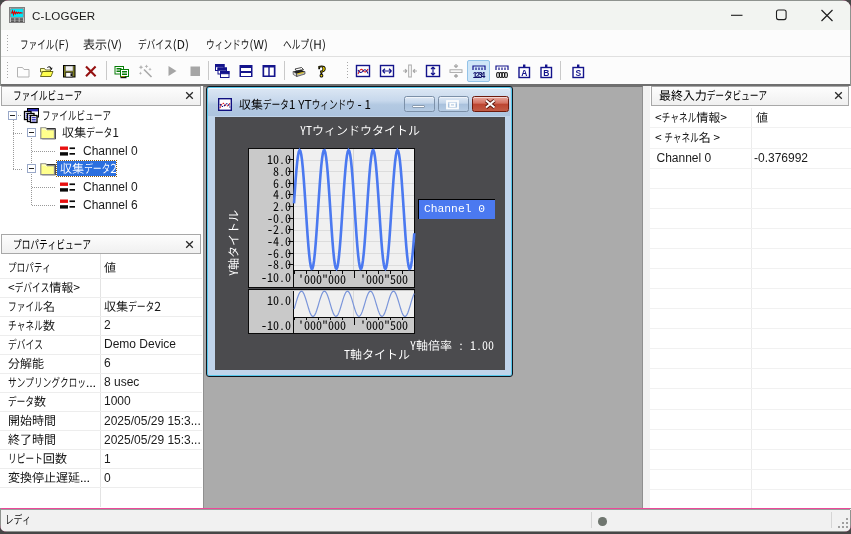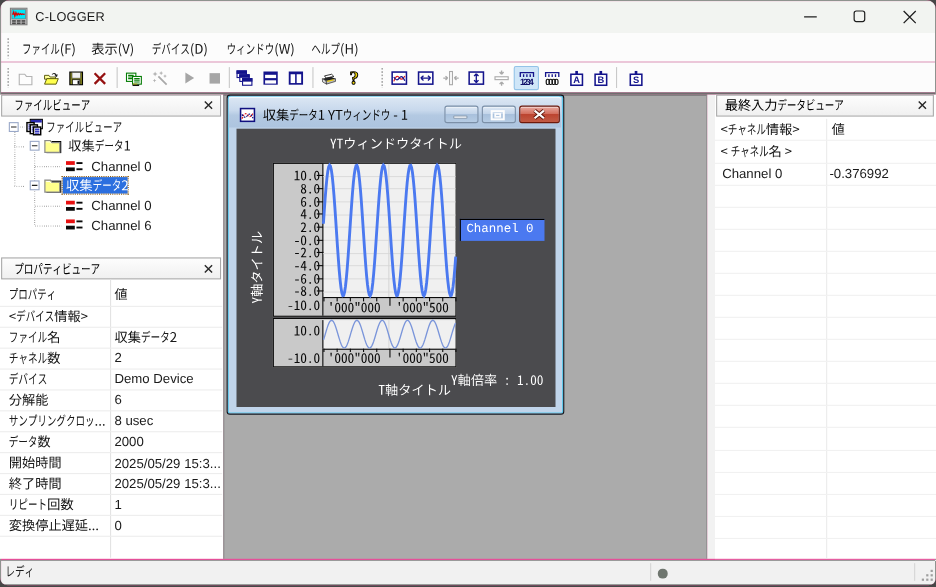--- a/index.html
+++ b/index.html
@@ -310,21 +310,21 @@
       <div class="lat" style="left:104px;top:356.2px">6</div>
       <div class="rowsepL" style="top:391.9px"></div>
       <svg style="position:absolute;left:8.0px;top:375.8px;" width="88" height="14" viewBox="0 -10.80 87.77 13.80">
         <path d="M0.6 -6.9V-5.9C0.7 -5.9 1.1 -5.9 1.4 -5.9H2.4V-4C2.4 -3.5 2.4 -3 2.3 -2.9H3.1C3.1 -3 3.1 -3.6 3.1 -4V-5.9H5.5V-5.4C5.5 -2.1 4.7 -1 3.2 -0.2L3.7 0.6C5.7 -0.7 6.2 -2.3 6.2 -5.5V-5.9H7.2C7.6 -5.9 7.9 -5.9 8 -5.9V-6.9C7.8 -6.9 7.6 -6.9 7.2 -6.9H6.2V-8.4C6.2 -8.8 6.3 -9.2 6.3 -9.3H5.5C5.5 -9.2 5.5 -8.8 5.5 -8.4V-6.9H3.1V-8.4C3.1 -8.8 3.1 -9.1 3.1 -9.3H2.3C2.4 -9 2.4 -8.6 2.4 -8.4V-6.9H1.4C1.1 -6.9 0.7 -6.9 0.6 -6.9ZM10.6 -8.8 10.1 -8.1C10.7 -7.5 11.8 -6.2 12.3 -5.6L12.8 -6.3C12.3 -7 11.2 -8.2 10.6 -8.8ZM9.9 -0.8 10.3 0.2C11.8 -0.1 12.8 -0.9 13.7 -1.6C15 -2.8 16 -4.4 16.6 -5.9L16.2 -6.9C15.7 -5.4 14.6 -3.7 13.3 -2.5C12.5 -1.8 11.4 -1.1 9.9 -0.8ZM24.2 -8.6C24.2 -9.1 24.5 -9.4 24.8 -9.4C25.1 -9.4 25.4 -9.1 25.4 -8.6C25.4 -8.2 25.1 -7.8 24.8 -7.8C24.5 -7.8 24.2 -8.2 24.2 -8.6ZM23.8 -8.6C23.8 -8.5 23.9 -8.4 23.9 -8.2L23.6 -8.2C23.2 -8.2 19.8 -8.2 19.3 -8.2C19 -8.2 18.6 -8.3 18.4 -8.3V-7.2C18.6 -7.2 18.9 -7.3 19.3 -7.3C19.8 -7.3 23.2 -7.3 23.7 -7.3C23.6 -6.1 23.2 -4.5 22.6 -3.4C21.8 -2.1 20.9 -1.1 19.2 -0.5L19.8 0.4C21.4 -0.3 22.4 -1.4 23.2 -2.8C23.9 -4 24.3 -6 24.5 -7.2L24.5 -7.3C24.6 -7.3 24.7 -7.3 24.8 -7.3C25.3 -7.3 25.8 -7.9 25.8 -8.6C25.8 -9.4 25.3 -10 24.8 -10C24.3 -10 23.8 -9.4 23.8 -8.6ZM32.6 -9.1H31.8C31.8 -8.8 31.9 -8.5 31.9 -8.1C31.9 -7.6 31.9 -6.6 31.9 -6.2C31.9 -3.9 31.8 -2.9 31.1 -1.9C30.6 -1.1 29.9 -0.6 29.1 -0.3L29.6 0.5C30.3 0.2 31.1 -0.3 31.7 -1.3C32.3 -2.3 32.6 -3.2 32.6 -6.1C32.6 -6.6 32.6 -7.6 32.6 -8.1C32.6 -8.5 32.6 -8.8 32.6 -9.1ZM28.6 -9H27.8C27.8 -8.8 27.9 -8.4 27.9 -8.1C27.9 -7.8 27.9 -4.7 27.9 -4.2C27.9 -3.8 27.8 -3.4 27.8 -3.2H28.6C28.6 -3.4 28.6 -3.8 28.6 -4.1C28.6 -4.6 28.6 -7.8 28.6 -8.1C28.6 -8.4 28.6 -8.8 28.6 -9ZM36.5 -8.8 36 -8.1C36.7 -7.5 37.7 -6.2 38.2 -5.6L38.7 -6.3C38.2 -7 37.1 -8.2 36.5 -8.8ZM35.8 -0.8 36.2 0.2C37.7 -0.1 38.8 -0.9 39.6 -1.6C40.9 -2.8 41.9 -4.4 42.5 -5.9L42.1 -6.9C41.6 -5.4 40.6 -3.7 39.2 -2.5C38.4 -1.8 37.3 -1.1 35.8 -0.8ZM49.8 -9.6 49.4 -9.3C49.6 -8.9 49.9 -8.1 50.1 -7.7L50.5 -8C50.3 -8.4 50 -9.2 49.8 -9.6ZM50.8 -10.1 50.3 -9.8C50.5 -9.4 50.8 -8.7 51 -8.2L51.5 -8.4C51.3 -8.9 51 -9.6 50.8 -10.1ZM47.5 -9 46.7 -9.4C46.6 -9.1 46.5 -8.7 46.4 -8.4C46 -7.4 45.2 -5.6 43.7 -4.4L44.3 -3.8C45.3 -4.6 46 -5.7 46.5 -6.7H49.4C49.2 -5.6 48.7 -4.1 48 -3C47.3 -1.7 46.2 -0.6 44.6 0L45.2 0.8C46.8 -0 47.9 -1.1 48.7 -2.4C49.4 -3.7 49.9 -5.4 50.2 -6.6C50.2 -6.8 50.3 -7 50.4 -7.2L49.8 -7.7C49.7 -7.6 49.5 -7.6 49.2 -7.6H46.9L47.1 -8.1C47.2 -8.3 47.3 -8.7 47.5 -9ZM56.5 -9.3 55.7 -9.7C55.6 -9.4 55.5 -8.9 55.4 -8.7C55 -7.7 54.2 -5.9 52.7 -4.7L53.3 -4.1C54.2 -4.9 55 -6 55.5 -7H58.4C58.2 -5.9 57.7 -4.4 57 -3.3C56.2 -2 55.2 -0.9 53.6 -0.3L54.2 0.5C55.8 -0.3 56.9 -1.4 57.6 -2.7C58.4 -4 58.9 -5.7 59.2 -6.9C59.2 -7.1 59.3 -7.3 59.4 -7.5L58.8 -8C58.7 -7.9 58.5 -7.9 58.2 -7.9H55.9L56.1 -8.4C56.2 -8.6 56.3 -9 56.5 -9.3ZM61.7 -8.2C61.8 -7.9 61.8 -7.6 61.8 -7.3C61.8 -6.8 61.8 -1.9 61.8 -1.4C61.8 -1 61.7 -0.1 61.7 0.1H62.5L62.5 -0.6H67.2L67.2 0.1H67.9C67.9 -0 67.9 -1 67.9 -1.4C67.9 -1.8 67.9 -6.7 67.9 -7.3C67.9 -7.6 67.9 -7.9 67.9 -8.2C67.7 -8.2 67.3 -8.2 67.2 -8.2C66.7 -8.2 63 -8.2 62.5 -8.2C62.3 -8.2 62.1 -8.2 61.7 -8.2ZM62.5 -1.5V-7.2H67.2V-1.5ZM73.3 -6.9 72.7 -6.6C72.8 -6.1 73.2 -4.5 73.3 -4L74 -4.3C73.9 -4.8 73.4 -6.4 73.3 -6.9ZM76.4 -6.2 75.7 -6.6C75.5 -5 75.1 -3.5 74.5 -2.5C73.8 -1.2 72.7 -0.3 71.7 0.1L72.2 0.9C73.2 0.4 74.3 -0.5 75.1 -2C75.7 -3 76.1 -4.3 76.3 -5.6C76.3 -5.8 76.4 -6 76.4 -6.2ZM71.3 -6.3 70.6 -6C70.8 -5.5 71.3 -3.9 71.4 -3.3L72.1 -3.6C71.9 -4.2 71.5 -5.8 71.3 -6.3ZM79.4 0.2C79.9 0.2 80.2 -0.2 80.2 -0.7C80.2 -1.2 79.9 -1.5 79.4 -1.5C79 -1.5 78.6 -1.2 78.6 -0.7C78.6 -0.2 79 0.2 79.4 0.2ZM82.8 0.2C83.2 0.2 83.6 -0.2 83.6 -0.7C83.6 -1.2 83.2 -1.5 82.8 -1.5C82.3 -1.5 82 -1.2 82 -0.7C82 -0.2 82.3 0.2 82.8 0.2ZM86.1 0.2C86.5 0.2 86.9 -0.2 86.9 -0.7C86.9 -1.2 86.5 -1.5 86.1 -1.5C85.7 -1.5 85.3 -1.2 85.3 -0.7C85.3 -0.2 85.7 0.2 86.1 0.2Z" fill="#1a1a1a"></path>
       </svg>
       <div class="lat" style="left:104px;top:375.3px">8 usec</div>
       <div class="rowsepL" style="top:411.0px"></div>
       <svg style="position:absolute;left:8.0px;top:394.9px;" width="38" height="14" viewBox="0 -10.80 37.92 13.80">
         <path d="M1.8 -8.8V-7.8C2 -7.8 2.3 -7.8 2.5 -7.8C3 -7.8 5.1 -7.8 5.5 -7.8C5.8 -7.8 6.1 -7.8 6.3 -7.8V-8.8C6.1 -8.7 5.8 -8.7 5.5 -8.7C5.1 -8.7 3 -8.7 2.5 -8.7C2.3 -8.7 2 -8.7 1.8 -8.8ZM6.8 -9.7 6.3 -9.5C6.6 -9 6.9 -8.3 7 -7.8L7.5 -8.1C7.3 -8.6 7 -9.3 6.8 -9.7ZM7.7 -10.2 7.3 -10C7.5 -9.5 7.8 -8.8 8 -8.3L8.5 -8.6C8.3 -9 8 -9.8 7.7 -10.2ZM0.7 -5.8V-4.8C1 -4.8 1.2 -4.8 1.5 -4.8H4.1C4 -3.6 3.9 -2.6 3.6 -1.8C3.2 -1.1 2.6 -0.4 1.9 0L2.6 0.7C3.3 0.2 4 -0.7 4.3 -1.5C4.6 -2.4 4.8 -3.5 4.8 -4.8H7.1C7.3 -4.8 7.6 -4.8 7.8 -4.8V-5.8C7.6 -5.7 7.3 -5.7 7.1 -5.7C6.7 -5.7 2 -5.7 1.5 -5.7C1.2 -5.7 1 -5.7 0.7 -5.8ZM9.5 -5.2V-4C9.8 -4.1 10.2 -4.1 10.7 -4.1C11.4 -4.1 14.8 -4.1 15.5 -4.1C15.9 -4.1 16.2 -4 16.4 -4V-5.2C16.2 -5.2 15.9 -5.1 15.5 -5.1C14.8 -5.1 11.4 -5.1 10.7 -5.1C10.2 -5.1 9.8 -5.2 9.5 -5.2ZM21.9 -9.4 21.1 -9.8C21.1 -9.5 20.9 -9 20.8 -8.8C20.4 -7.7 19.6 -5.9 18.1 -4.6L18.7 -4C19.6 -4.9 20.4 -6.1 20.9 -7.2H23.9C23.7 -6.2 23.3 -4.9 22.7 -3.9C22.1 -4.5 21.4 -5 20.9 -5.5L20.4 -4.8C21 -4.4 21.6 -3.7 22.2 -3.1C21.5 -1.9 20.3 -0.8 18.9 -0.2L19.5 0.5C21 -0.2 22 -1.3 22.8 -2.5C23.2 -2.1 23.5 -1.8 23.7 -1.4L24.3 -2.3C24 -2.6 23.6 -2.9 23.3 -3.3C23.9 -4.5 24.4 -5.9 24.6 -7C24.7 -7.2 24.7 -7.5 24.8 -7.7L24.3 -8.2C24.1 -8.1 23.9 -8.1 23.7 -8.1H21.3L21.5 -8.5C21.6 -8.7 21.8 -9.1 21.9 -9.4ZM31.2 -9.9C31 -9.4 30.6 -8.7 30.3 -8.3L30.9 -8C31.2 -8.4 31.6 -9 32 -9.5ZM26.9 -9.5C27.2 -9 27.6 -8.4 27.7 -7.9L28.4 -8.2C28.3 -8.7 27.9 -9.3 27.6 -9.8ZM33.5 -10.1C33.1 -8 32.5 -5.9 31.5 -4.7C31.7 -4.5 32.1 -4.2 32.2 -4.1C32.5 -4.5 32.8 -5 33.1 -5.6C33.4 -4.3 33.7 -3.2 34.2 -2.2C33.6 -1.3 32.8 -0.6 31.8 -0C31.4 -0.3 30.9 -0.6 30.4 -0.9C30.8 -1.5 31.1 -2.1 31.2 -2.9H32.3V-3.7H29.1L29.5 -4.5L29.3 -4.6H29.8V-6.4C30.4 -5.9 31.1 -5.4 31.4 -5.1L31.9 -5.7C31.6 -6 30.3 -6.8 29.8 -7.1V-7.1H32.2V-7.9H29.8V-10.1H28.9V-7.9H26.5V-7.1H28.7C28.1 -6.3 27.2 -5.6 26.3 -5.2C26.5 -5.1 26.7 -4.7 26.8 -4.5C27.6 -4.9 28.3 -5.6 28.9 -6.3V-4.6L28.6 -4.7L28.1 -3.7H26.4V-2.9H27.8C27.4 -2.3 27.1 -1.7 26.8 -1.2L27.6 -0.9L27.8 -1.3C28.2 -1.1 28.6 -0.9 29 -0.7C28.4 -0.3 27.5 0 26.4 0.2C26.6 0.4 26.8 0.7 26.8 1C28.1 0.7 29.1 0.3 29.8 -0.3C30.3 0 30.8 0.3 31.2 0.7L31.5 0.4C31.6 0.6 31.8 0.8 31.9 1C33 0.4 34 -0.4 34.7 -1.3C35.3 -0.4 36 0.4 36.9 1C37.1 0.7 37.3 0.4 37.6 0.2C36.6 -0.3 35.8 -1.2 35.2 -2.2C36 -3.5 36.4 -5.1 36.7 -7H37.4V-7.9H33.9C34.1 -8.5 34.2 -9.2 34.4 -10ZM28.7 -2.9H30.4C30.2 -2.3 30 -1.7 29.6 -1.3C29.1 -1.5 28.7 -1.8 28.2 -1.9ZM33.7 -7H35.8C35.6 -5.5 35.2 -4.2 34.7 -3.2C34.2 -4.3 33.9 -5.6 33.7 -7Z" fill="#1a1a1a"></path>
       </svg>
-      <div class="lat" style="left:104px;top:394.4px">2000</div>
+      <div class="lat" style="left:104px;top:394.4px">1000</div>
       <div class="rowsepL" style="top:430.0px"></div>
       <svg style="position:absolute;left:8.0px;top:414.0px;" width="48" height="14" viewBox="0 -10.80 48.00 13.80">
         <path d="M6.8 -4V-2.7H5.1V-4ZM2.8 -2.7V-1.9H4.3C4.2 -1.2 3.9 -0.3 2.9 0.4C3.1 0.5 3.3 0.7 3.5 0.9C4.6 0.1 5 -1.1 5.1 -1.9H6.8V0.7H7.6V-1.9H9.2V-2.7H7.6V-4H9V-4.8H3V-4H4.3V-2.7ZM4.6 -7.3V-6.2H2V-7.3ZM4.6 -7.9H2V-8.9H4.6ZM10.1 -7.3V-6.2H7.4V-7.3ZM10.1 -7.9H7.4V-8.9H10.1ZM10.5 -9.6H6.5V-5.5H10.1V-0.2C10.1 -0 10 0 9.9 0C9.7 0 9 0 8.4 0C8.5 0.3 8.6 0.7 8.6 0.9C9.6 0.9 10.2 0.9 10.5 0.8C10.9 0.6 11 0.3 11 -0.2V-9.6ZM1.1 -9.6V1H2V-5.5H5.4V-9.6ZM17.9 -3.9V1H18.7V0.4H22.1V0.9H23V-3.9ZM18.7 -0.4V-3.1H22.1V-0.4ZM19.4 -10.1C19.1 -8.9 18.5 -7.1 18 -6L17.1 -5.9L17.2 -5L22.6 -5.4C22.7 -5.1 22.8 -4.8 22.9 -4.6L23.7 -5C23.4 -5.9 22.6 -7.2 21.8 -8.2L21 -7.9C21.4 -7.4 21.8 -6.8 22.1 -6.2L18.9 -6C19.4 -7.1 20 -8.6 20.4 -9.9ZM14.4 -10.1C14.2 -9.3 14 -8.5 13.8 -7.6H12.5V-6.8H13.7C13.3 -5.3 12.9 -3.8 12.6 -2.7L13.4 -2.4L13.5 -2.9C14 -2.6 14.4 -2.3 14.8 -2C14.2 -1 13.5 -0.2 12.6 0.3C12.8 0.4 13 0.8 13.2 1C14.1 0.4 14.9 -0.4 15.5 -1.5C16 -1 16.4 -0.6 16.7 -0.2L17.3 -0.9C17 -1.3 16.5 -1.8 15.9 -2.2C16.5 -3.6 16.8 -5.3 17 -7.5L16.5 -7.6L16.3 -7.6H14.7C14.9 -8.4 15.1 -9.3 15.2 -10ZM14.5 -6.8H16.1C15.9 -5.2 15.6 -3.9 15.2 -2.8C14.7 -3.1 14.2 -3.4 13.7 -3.7C14 -4.6 14.2 -5.7 14.5 -6.8ZM29.3 -2.5C30 -1.9 30.6 -1 30.9 -0.4L31.6 -0.9C31.4 -1.5 30.7 -2.3 30.1 -2.9ZM31.6 -10.1V-8.7H29.1V-7.8H31.6V-6.3H28.5V-5.5H33.2V-4.2H28.6V-3.3H33.2V-0.1C33.2 0.1 33.1 0.1 32.9 0.1C32.7 0.1 32 0.1 31.3 0.1C31.4 0.3 31.6 0.7 31.6 0.9C32.6 0.9 33.2 0.9 33.6 0.8C33.9 0.7 34 0.4 34 -0.1V-3.3H35.4V-4.2H34V-5.5H35.6V-6.3H32.5V-7.8H35.1V-8.7H32.5V-10.1ZM27.5 -5V-2.2H25.8V-5ZM27.5 -5.8H25.8V-8.5H27.5ZM24.9 -9.3V-0.4H25.8V-1.4H28.3V-9.3ZM43.4 -2V-0.9H40.6V-2ZM43.4 -2.7H40.6V-3.8H43.4ZM39.7 -4.5V0.5H40.6V-0.2H44.2V-4.5ZM40.6 -7.2V-6.1H38V-7.2ZM40.6 -7.9H38V-8.9H40.6ZM46.1 -7.2V-6.1H43.4V-7.2ZM46.1 -7.9H43.4V-8.9H46.1ZM46.5 -9.6H42.5V-5.4H46.1V-0.2C46.1 -0 46 0 45.8 0C45.6 0 44.9 0.1 44.1 0C44.3 0.3 44.4 0.7 44.4 1C45.4 1 46.1 0.9 46.5 0.8C46.9 0.6 47 0.3 47 -0.2V-9.6ZM37.1 -9.6V1H38V-5.4H41.4V-9.6Z" fill="#1a1a1a"></path>
       </svg>
       <div class="lat" style="left:104px;top:413.5px">2025/05/29 15:3...</div>
       <div class="rowsepL" style="top:449.1px"></div>
       <svg style="position:absolute;left:8.0px;top:433.0px;" width="48" height="14" viewBox="0 -10.80 48.00 13.80">
         <path d="M6.8 -3.2C7.6 -2.8 8.7 -2.2 9.2 -1.8L9.8 -2.4C9.2 -2.8 8.2 -3.4 7.3 -3.7ZM5.4 -0.9C7.1 -0.4 9 0.4 10.1 1L10.6 0.3C9.6 -0.3 7.6 -1.1 6 -1.5ZM3.6 -3.1C3.9 -2.4 4.2 -1.5 4.3 -0.9L5 -1.1C4.9 -1.7 4.6 -2.6 4.2 -3.3ZM1.1 -3.2C0.9 -2.2 0.7 -1.1 0.3 -0.4C0.5 -0.3 0.9 -0.1 1 -0C1.4 -0.8 1.7 -1.9 1.9 -3.1ZM6.8 -8H9.6C9.2 -7.3 8.7 -6.7 8.1 -6.1C7.6 -6.7 7.1 -7.3 6.8 -8ZM0.4 -4.7 0.5 -3.9 2.4 -4V1H3.2V-4.1L4.1 -4.1C4.2 -3.9 4.3 -3.7 4.3 -3.5L4.9 -3.7C5.1 -3.6 5.2 -3.3 5.3 -3.2C6.3 -3.6 7.3 -4.2 8.1 -5C9 -4.2 10 -3.5 11.1 -3C11.2 -3.3 11.5 -3.6 11.7 -3.8C10.6 -4.2 9.6 -4.8 8.7 -5.6C9.6 -6.4 10.3 -7.4 10.7 -8.5L10.2 -8.9L10 -8.8H7.3C7.5 -9.2 7.7 -9.6 7.9 -9.9L7 -10.1C6.6 -9 5.7 -7.6 4.4 -6.6C4.6 -6.5 4.9 -6.2 5 -6C5.5 -6.4 5.9 -6.9 6.3 -7.3C6.6 -6.7 7.1 -6.1 7.6 -5.6C6.8 -4.9 5.9 -4.4 4.9 -4C4.8 -4.6 4.3 -5.5 3.9 -6.2L3.3 -5.9C3.5 -5.6 3.7 -5.2 3.8 -4.8L2 -4.8C2.9 -5.8 3.8 -7.2 4.5 -8.4L3.7 -8.7C3.4 -8.1 2.9 -7.3 2.5 -6.6C2.3 -6.8 2 -7.1 1.8 -7.3C2.2 -8 2.7 -9 3.1 -9.8L2.3 -10.1C2.1 -9.4 1.7 -8.5 1.3 -7.8L0.9 -8.1L0.5 -7.5C1 -7.1 1.6 -6.4 2 -5.8C1.7 -5.4 1.5 -5.1 1.2 -4.7ZM13.2 -9.1V-8.3H21C20.2 -7.5 19.1 -6.6 18.1 -6H17.5V-0.2C17.5 0 17.5 0.1 17.2 0.1C16.9 0.1 16 0.1 15 0.1C15.1 0.3 15.3 0.7 15.4 1C16.6 1 17.4 1 17.9 0.8C18.3 0.7 18.5 0.4 18.5 -0.2V-5.2C20 -6 21.6 -7.4 22.7 -8.7L22 -9.2L21.8 -9.1ZM29.3 -2.5C30 -1.9 30.6 -1 30.9 -0.4L31.6 -0.9C31.4 -1.5 30.7 -2.3 30.1 -2.9ZM31.6 -10.1V-8.7H29.1V-7.8H31.6V-6.3H28.5V-5.5H33.2V-4.2H28.6V-3.3H33.2V-0.1C33.2 0.1 33.1 0.1 32.9 0.1C32.7 0.1 32 0.1 31.3 0.1C31.4 0.3 31.6 0.7 31.6 0.9C32.6 0.9 33.2 0.9 33.6 0.8C33.9 0.7 34 0.4 34 -0.1V-3.3H35.4V-4.2H34V-5.5H35.6V-6.3H32.5V-7.8H35.1V-8.7H32.5V-10.1ZM27.5 -5V-2.2H25.8V-5ZM27.5 -5.8H25.8V-8.5H27.5ZM24.9 -9.3V-0.4H25.8V-1.4H28.3V-9.3ZM43.4 -2V-0.9H40.6V-2ZM43.4 -2.7H40.6V-3.8H43.4ZM39.7 -4.5V0.5H40.6V-0.2H44.2V-4.5ZM40.6 -7.2V-6.1H38V-7.2ZM40.6 -7.9H38V-8.9H40.6ZM46.1 -7.2V-6.1H43.4V-7.2ZM46.1 -7.9H43.4V-8.9H46.1ZM46.5 -9.6H42.5V-5.4H46.1V-0.2C46.1 -0 46 0 45.8 0C45.6 0 44.9 0.1 44.1 0C44.3 0.3 44.4 0.7 44.4 1C45.4 1 46.1 0.9 46.5 0.8C46.9 0.6 47 0.3 47 -0.2V-9.6ZM37.1 -9.6V1H38V-5.4H41.4V-9.6Z" fill="#1a1a1a"></path>
       </svg>
       <div class="lat" style="left:104px;top:432.5px">2025/05/29 15:3...</div>

